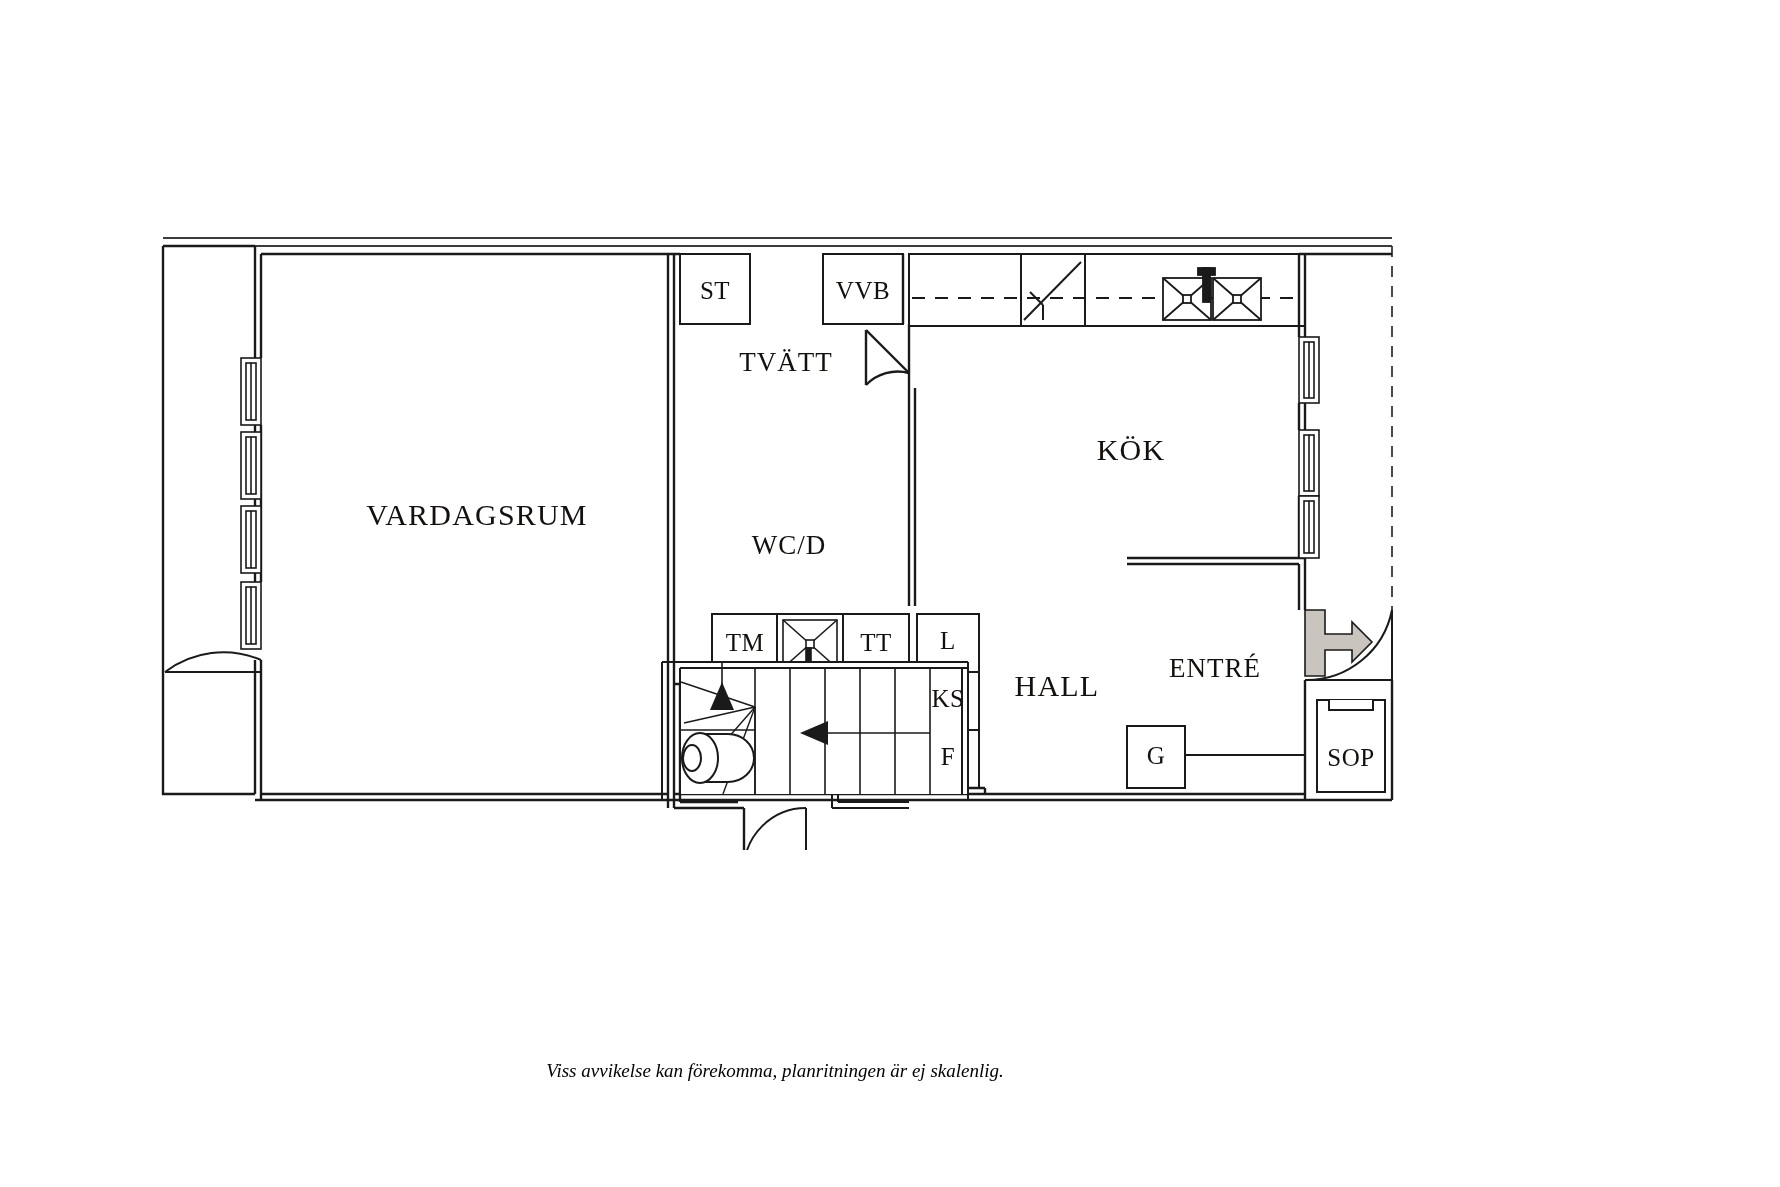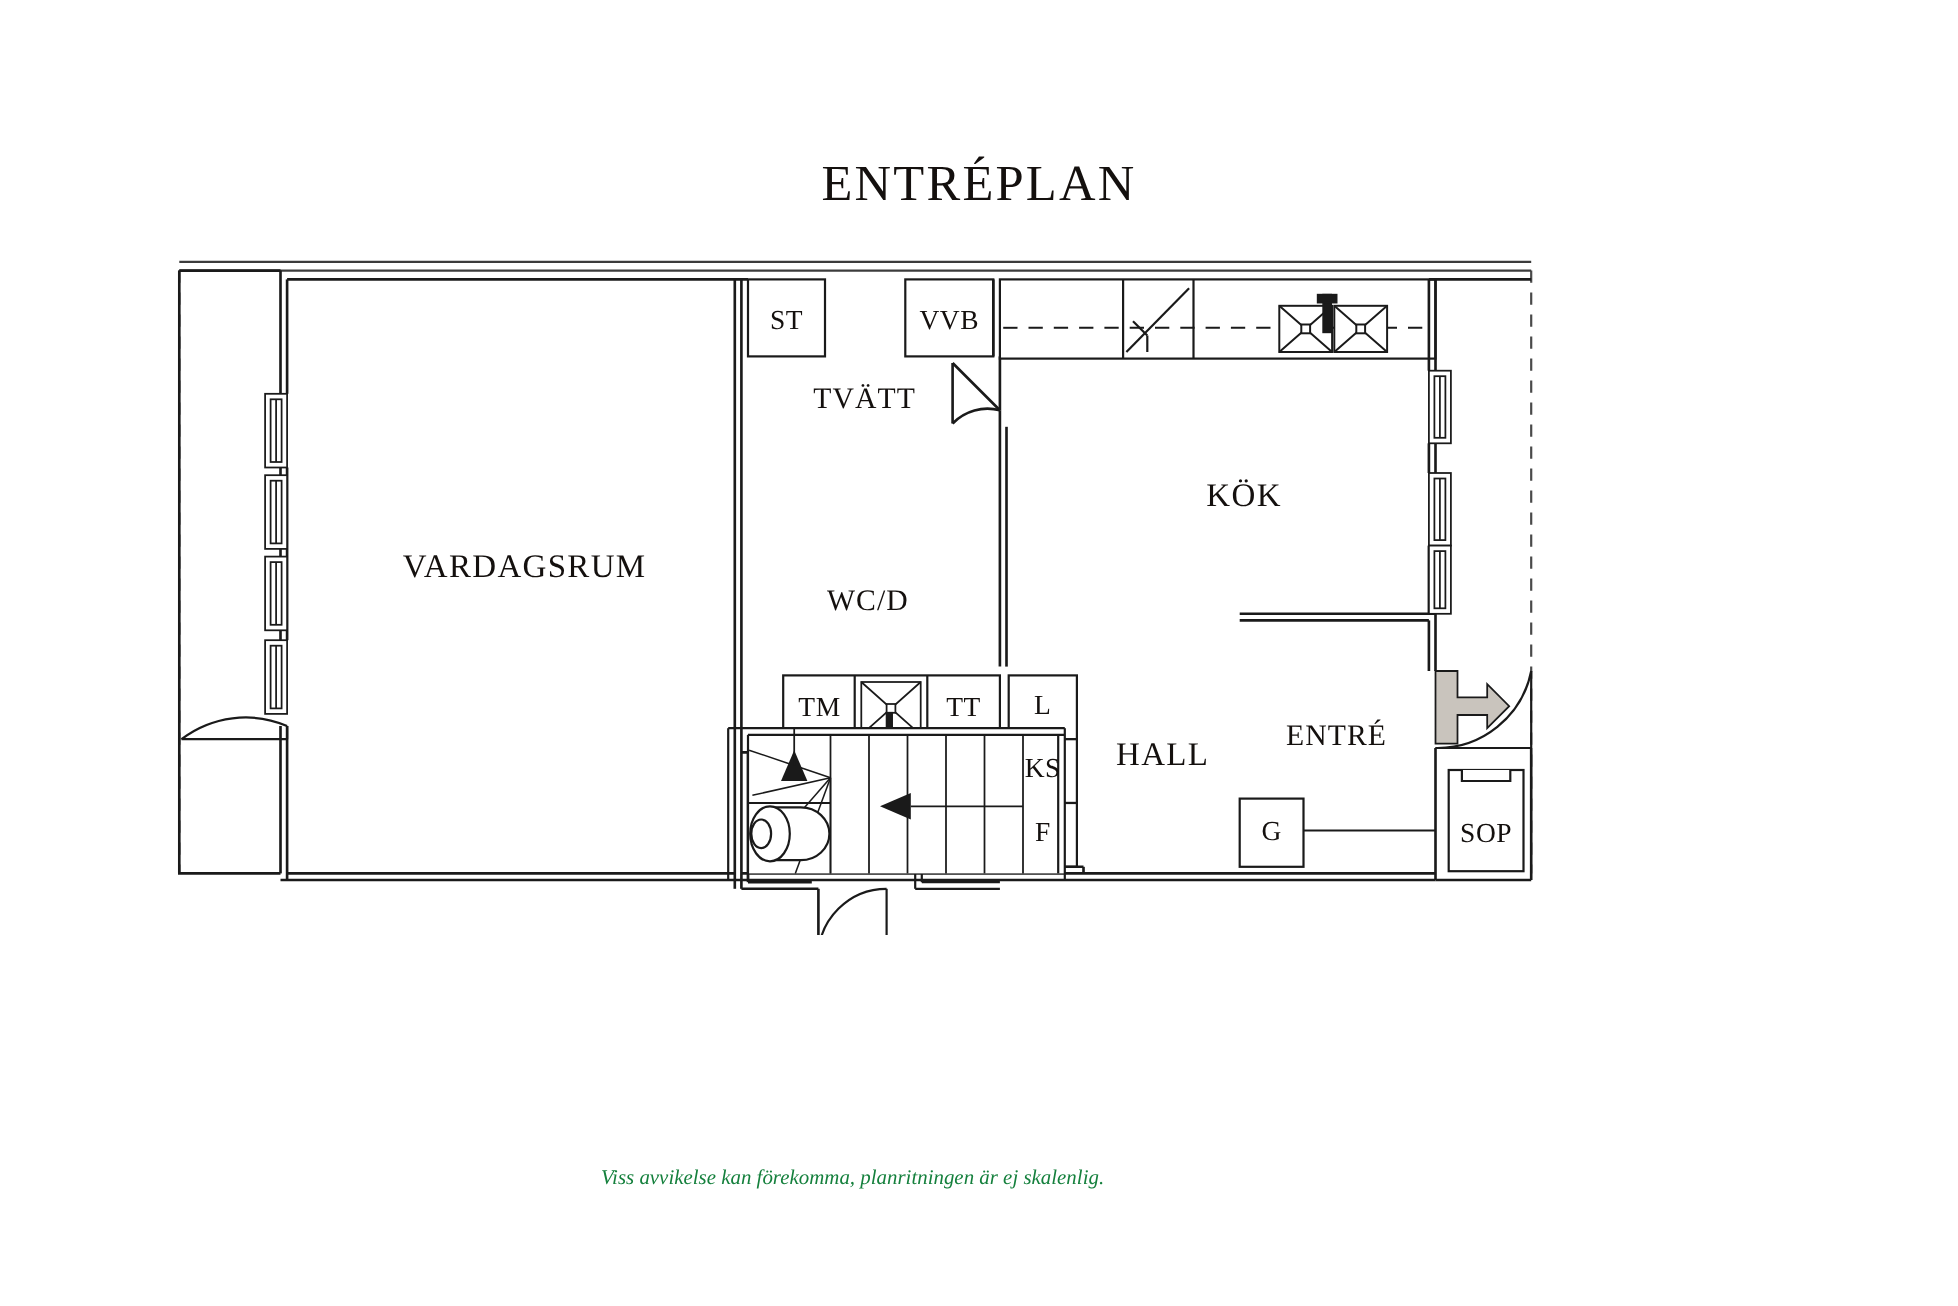--- a/index.html
+++ b/index.html
@@ -33,21 +33,21 @@
     font-family: "Liberation Serif", "DejaVu Serif", serif;
   }
   #caption {
     position: absolute;
     left: 0;
     top: 1060px;
     width: 1550px;
     text-align: center;
     font-size: 19px;
     font-style: italic;
-    color: #15803d;
+    color: #000000;
     font-family: "Liberation Serif", "DejaVu Serif", serif;
   }
   #plan-wrap {
     position: absolute;
     left: 0;
     top: 210px;
     width: 1780px;
     height: 640px;
   }
   svg { display: block; }
@@ -59,21 +59,20 @@
   }
   .rlabel-lg { font-size: 30px; letter-spacing: 1.2px; }
   .rlabel-md { font-size: 27px; letter-spacing: 1px; }
   .rlabel-sm { font-size: 25px; letter-spacing: 0.5px; }
 </style>
 </head>
 <body>
 
 <div id="page">
 
-  <div id="title">ENTRÉPLAN</div>
 
   <div id="plan-wrap">
     <svg width="1780" height="640" viewBox="0 0 1780 640">
 
       <g stroke="#4a4a4a" stroke-width="2" fill="none" stroke-dasharray="11 9">
         <path d="M 163,36 L 163,584"></path>
       </g>
       <g stroke="#4a4a4a" stroke-width="2" fill="none" stroke-dasharray="11 9">
         <path d="M 1392,36 L 1392,584"></path>
       </g>

